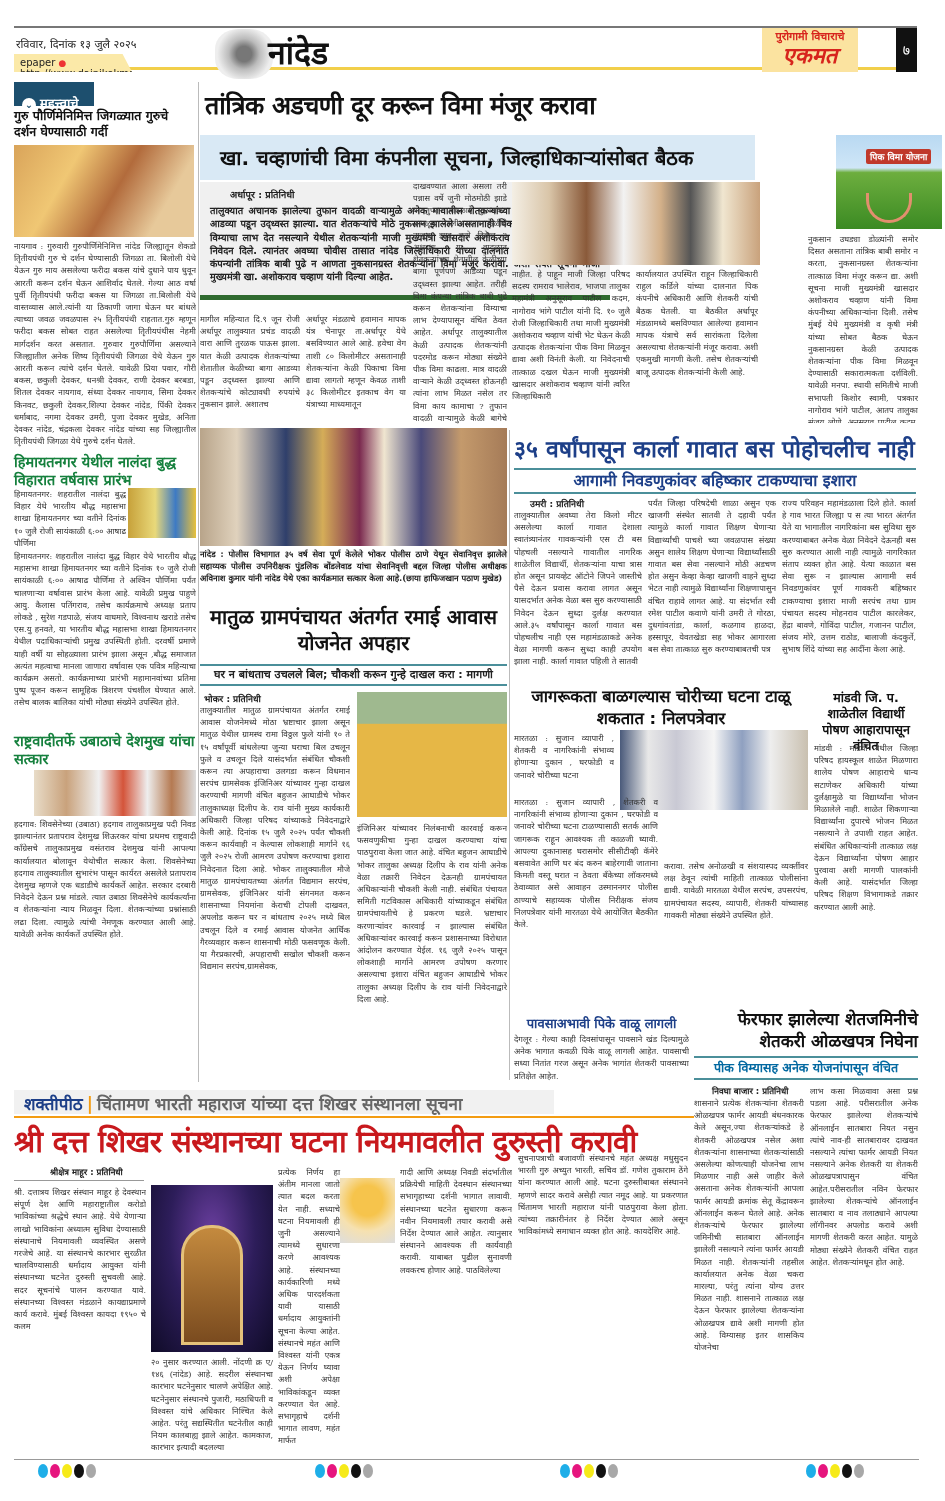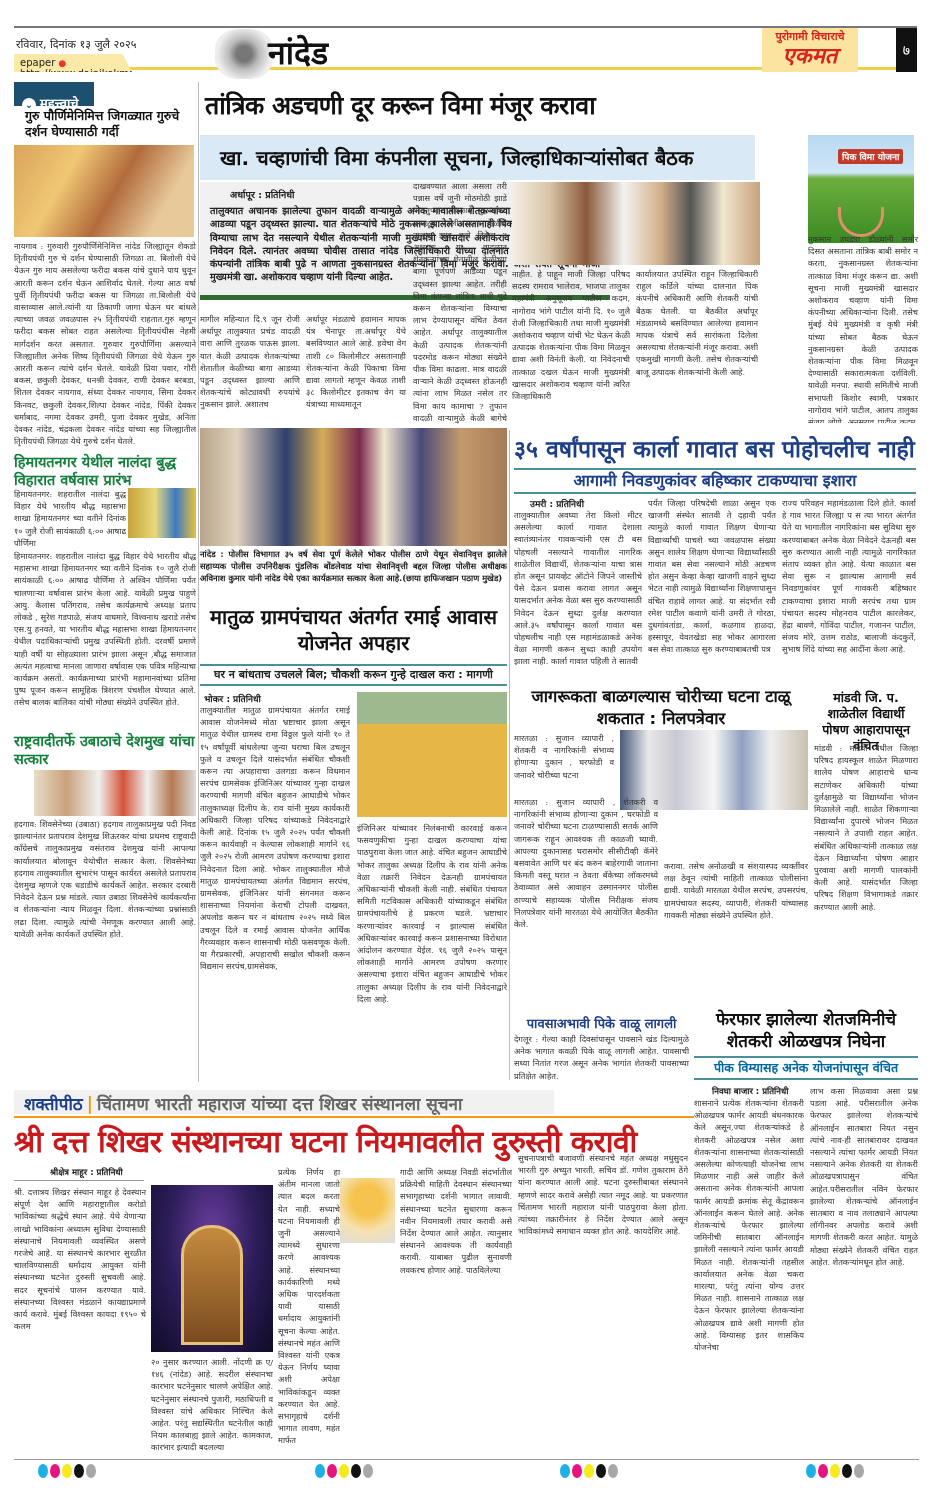--- a/index.html
+++ b/index.html
@@ -15,26 +15,26 @@
 #epaper .dot{color:#e33;font-size:9px}
 #logo-graphic{left:215px;top:29px;width:58px;height:50px;background:radial-gradient(circle,#777 20%,#bbb 40%,#eee 70%);border-radius:40%}
 #city{left:268px;top:30px;font-size:32px;font-weight:bold;color:#111;font-family:"DejaVu Sans",sans-serif}
 #brand{left:762px;top:28px;width:96px;height:44px;background:#fbe3a0;text-align:center}
 #brand .tag{font-size:11px;color:#d7241d;font-weight:bold;line-height:14px;margin-top:2px}
 #brand .name{font-size:22px;color:#d7241d;font-weight:bold;font-style:italic;line-height:24px}
 #pageno{left:896px;top:28px;width:21px;height:44px;background:#111;color:#fff;font-size:14px;text-align:center;line-height:44px}
 
 #imp-header{left:14px;top:82px;width:80px;height:22px;background:#1d4f6e;color:#fff;font-size:13px;font-weight:bold;padding:12px 8px}
 #imp-header .ic{display:inline-block;width:14px;height:14px;border-radius:50%;background:#fff;color:#1d4f6e;font-size:10px;text-align:center;line-height:14px;margin-right:4px}
-#imp-title{left:25px;top:108px;width:180px;font-size:12.5px;font-weight:bold;line-height:16px;color:#111}
+#imp-title{left:14px;top:108px;width:180px;font-size:12.5px;font-weight:bold;line-height:16px;color:#111}
 .side-h{font-size:14.5px;font-weight:bold;line-height:18px;color:#15803d}
 
 #main-headline{left:205px;top:87px;font-size:25px;font-weight:bold;color:#111;letter-spacing:-0.5px;white-space:nowrap}
 #sub-headline-box{left:200px;top:135px;width:555px;height:45px;background:#d9e9f5;font-size:20px;font-weight:bold;padding:9px 0 0 20px;white-space:nowrap;color:#111}
-#crop-img{left:808px;top:135px;width:106px;height:108px;background:linear-gradient(#b9d9f2 0,#cfe6f7 35%,#6dae3e 40%,#3b8a23 100%)}
+#crop-img{left:836px;top:135px;width:106px;height:94px;background:linear-gradient(#b9d9f2 0,#cfe6f7 35%,#6dae3e 40%,#3b8a23 100%)}
 #crop-img .lbl{position:absolute;top:14px;left:30px;font-size:9px;color:#fff;background:#c0392b;padding:1px 4px;border-radius:2px;font-weight:bold}
 #crop-img .hands{position:absolute;bottom:6px;left:30px;width:46px;height:30px;border:3px solid #e28f6e;border-top:none;border-radius:0 0 40px 40px}
 #lead-box{left:200px;top:182px;width:410px;height:118px;background:#f0f0f0;border-bottom:5px solid #2f6a2f;padding:6px 10px}
 #lead-byline{font-size:9.5px;font-weight:bold;margin-left:20px;margin-bottom:3px}
 #lead-text{font-size:9.6px;line-height:13.3px;font-weight:bold;text-align:justify;color:#222}
 
 .h-blue{color:#1d3f88;font-weight:bold}
 .h-red{color:#c8191d;font-weight:bold}
 .subtitle-bar{border-top:2px solid #4b8f9a;border-bottom:2px solid #4b8f9a;text-align:center;font-weight:bold}
 
@@ -131,21 +131,21 @@
 <div class="abs photo" style="left:620px;top:730px;width:188px;height:80px;background:linear-gradient(90deg,#4a5a7a,#e8e8e8 15%,#c9c9d4 30%,#f5f5f5 50%,#8fa0c0 65%,#eee 80%,#c9c0b0)"></div>
 <div class="abs txt" style="left:514px;top:796px;width:144px;height:200px">मारतळा : सुजान व्यापारी , शेतकरी व नागरिकांनी संभाव्य होणाऱ्या दुकान , घरफोडी व जनावरे चोरीच्या घटना टाळण्यासाठी सतर्क आणि जागरूक राहून आवश्यक ती काळजी घ्यावी. आपल्या दुकानासह घरासमोर सीसीटीव्ही कॅमेरे बसवावेत आणि घर बंद करुन बाहेरगावी जाताना किमती वस्तू घरात न ठेवता बँकेच्या लॉकरमध्ये ठेवाव्यात असे आवाहन उस्माननगर पोलीस ठाण्याचे सहाय्यक पोलीस निरीक्षक संजय निलपत्रेवार यांनी मारतळा येथे आयोजित बैठकीत केले.</div>
 <div class="abs txt" style="left:664px;top:860px;width:144px;height:184px">करावा. तसेच अनोळखी व संशयास्पद व्यक्तींवर लक्ष ठेवून त्यांची माहिती तात्काळ पोलीसांना द्यावी. यावेळी मारतळा येथील सरपंच, उपसरपंच, ग्रामपंचायत सदस्य, व्यापारी, शेतकरी यांच्यासह गावकरी मोठ्या संख्येने उपस्थित होते.</div>
 
 <div class="abs" style="left:814px;top:690px;width:104px;text-align:center;font-size:12.5px;line-height:16px;font-weight:bold;color:#111">मांडवी जि. प. शाळेतील विद्यार्थी पोषण आहारापासून वंचित</div>
 <div class="abs txt" style="left:814px;top:742px;width:104px;height:258px">मांडवी : मांडवी येथील जिल्हा परिषद हायस्कूल शाळेत मिळणारा शालेय पोषण आहाराचे धान्य सटाणेकर अधिकारी यांच्या दुर्लक्षामुळे या विद्यार्थ्यांना भोजन मिळालेले नाही. शाळेत शिकणाऱ्या विद्यार्थ्यांना दुपारचे भोजन मिळत नसल्याने ते उपाशी राहत आहेत. संबंधित अधिकाऱ्यांनी तात्काळ लक्ष देऊन विद्यार्थ्यांना पोषण आहार पुरवावा अशी मागणी पालकांनी केली आहे. यासंदर्भात जिल्हा परिषद शिक्षण विभागाकडे तक्रार करण्यात आली आहे.</div>
 
 <div class="abs h-blue" style="left:514px;top:1016px;width:175px;text-align:center;font-size:13px;line-height:16px">पावसाअभावी पिके वाळू लागली</div>
 <div class="abs txt" style="left:514px;top:1033px;width:175px;height:48px">देगलूर : गेल्या काही दिवसांपासून पावसाने खंड दिल्यामुळे अनेक भागात कवळी पिके वाळू लागली आहेत. पावसाची सध्या नितांत गरज असून अनेक भागांत शेतकरी पावसाच्या प्रतिक्षेत आहेत.</div>
 
-<div class="abs" style="left:694px;top:1008px;width:224px;text-align:center;font-size:17px;line-height:22px;font-weight:bold;color:#111">फेरफार झालेल्या शेतजमिनीचे शेतकरी ओळखपत्र निघेना</div>
+<div class="abs" style="left:694px;top:1008px;width:224px;text-align:right;font-size:17px;line-height:22px;font-weight:bold;color:#111">फेरफार झालेल्या शेतजमिनीचे शेतकरी ओळखपत्र निघेना</div>
 <div class="abs subtitle-bar" style="left:694px;top:1056px;width:224px;height:24px;font-size:12.5px;line-height:19px;color:#0369a1">पीक विम्यासह अनेक योजनांपासून वंचित</div>
 <div class="abs" style="left:712px;top:1085px;font-size:8.5px;font-weight:bold">निवघा बाजार : प्रतिनिधी</div>
 <div class="abs txt" style="left:694px;top:1097px;width:110px;height:358px">शासनाने प्रत्येक शेतकऱ्यांना शेतकरी ओळखपत्र फार्मर आयडी बंधनकारक केले असून,ज्या शेतकऱ्यांकडे हे शेतकरी ओळखपत्र नसेल अशा शेतकऱ्यांना शासनाच्या शेतकऱ्यांसाठी असलेल्या कोणत्याही योजनेचा लाभ मिळणार नाही असे जाहीर केले असताना अनेक शेतकऱ्यांनी आपला फार्मर आयडी क्रमांक सेतू केंद्रावरून ऑनलाईन करून घेतले आहे. अनेक शेतकऱ्यांचे फेरफार झालेल्या जमिनीची सातबारा ऑनलाईन झालेली नसल्याने त्यांना फार्मर आयडी मिळत नाही. शेतकऱ्यांनी तहसील कार्यालयात अनेक वेळा चकरा मारल्या, परंतु त्यांना योग्य उत्तर मिळत नाही. शासनाने तात्काळ लक्ष देऊन फेरफार झालेल्या शेतकऱ्यांना ओळखपत्र द्यावे अशी मागणी होत आहे. विम्यासह इतर शासकिय योजनेचा</div>
 <div class="abs txt" style="left:810px;top:1085px;width:108px;height:370px">लाभ कसा मिळवावा असा प्रश्न पडला आहे. परीसरातील अनेक फेरफार झालेल्या शेतकऱ्यांचे ऑनलाईन सातबारा नियत नसुन त्यांचे नाव-ही सातबारावर दाखवत नसल्याने त्यांचा फार्मर आयडी नियत नसल्याने अनेक शेतकरी या शेतकरी ओळखपत्रापासुन वंचित आहेत.परीसरातील नविन फेरफार झालेल्या शेतकऱ्यांचे ऑनलाईन सातबारा व नाव तलाठ्याने आपल्या लॉगीनवर अपलोड करावे अशी मागणी शेतकरी करत आहेत. यामुळे मोठ्या संख्येने शेतकरी वंचित राहत आहेत. शेतकऱ्यांमधून होत आहे.</div>
 
 <div id="sp-bar" class="abs">
   <span class="k">शक्तीपीठ</span><span class="s">|</span><span class="t">चिंतामण भारती महाराज यांच्या दत्त शिखर संस्थानला सूचना</span>
 </div>
 <div class="abs" style="left:14px;top:1116px;width:680px;height:2px;background:#f39c12"></div>
 <div id="sp-head" class="abs">श्री दत्त शिखर संस्थानच्या घटना नियमावलीत दुरुस्ती करावी</div>

